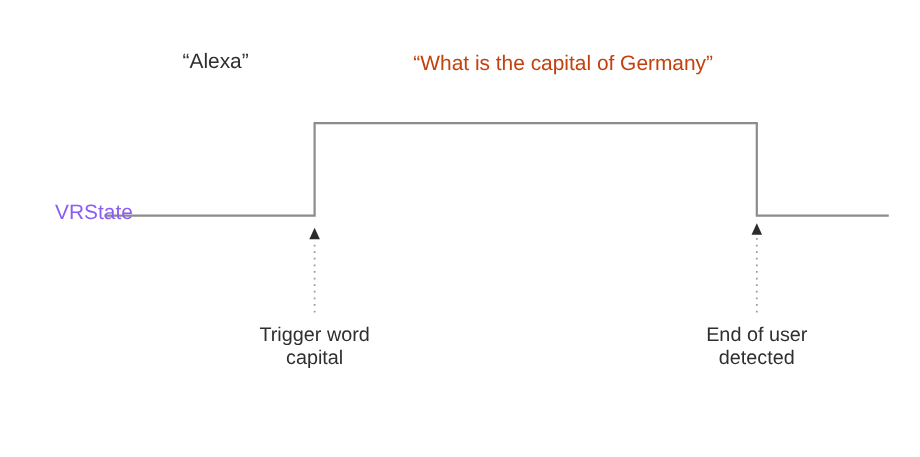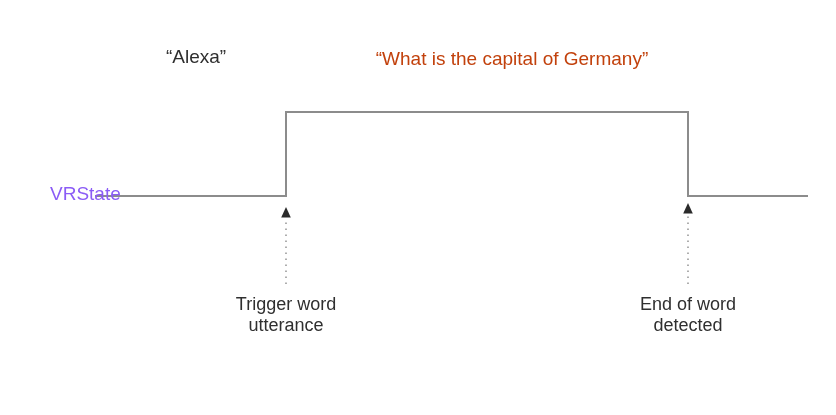--- a/index.html
+++ b/index.html
@@ -76,21 +76,21 @@
   </svg>
 
   <div class="label utterance-label" id="utterance-0" style="left: 196px; top: 46px; color: rgb(47, 47, 47);">“Alexa”</div>
 
   <div class="label utterance-label" id="utterance-1" style="left: 512px; top: 48px; color: #c2410c;">“What is the capital of Germany”</div>
 
   <div class="label signal-name" id="signal-name" style="left: 50px; top: 163px; color: #8b5cf6; margin-top: 20px;">VRState</div>
 
   <div class="label annotation-caption" id="caption-0" style="left: 286px; top: 294px; color: rgb(47, 47, 47);">
     <span class="caption-line">Trigger word</span>
-    <span class="caption-line">utterance</span>
+    <span class="caption-line">capital</span>
   </div>
 
   <div class="label annotation-caption" id="caption-1" style="left: 688px; top: 294px; color: rgb(47, 47, 47);">
-    <span class="caption-line">End of word</span>
+    <span class="caption-line">End of user</span>
     <span class="caption-line">detected</span>
   </div>
 
 </div>
 
 </body></html>

